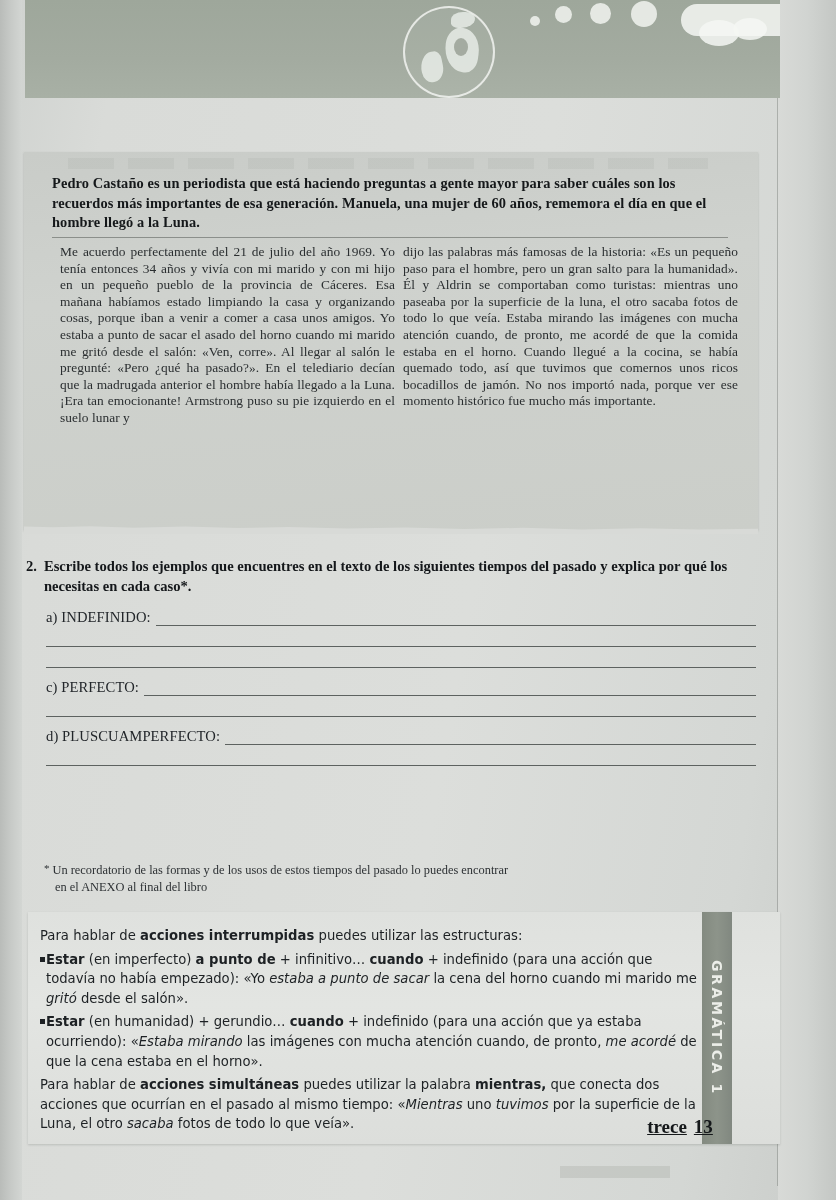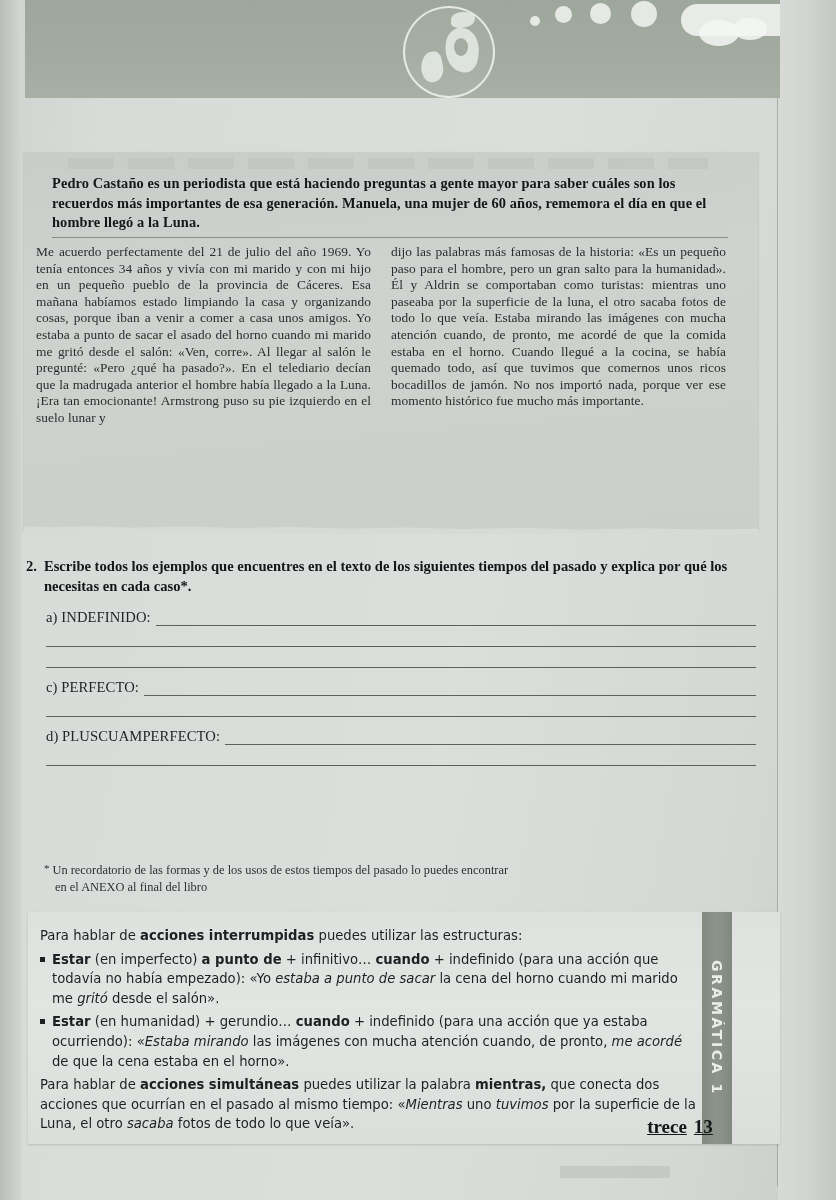--- a/index.html
+++ b/index.html
@@ -85,22 +85,22 @@
   .lead{
     position:absolute;left:28px;top:22px;width:676px;
     font-weight:bold;font-size:14.4px;line-height:19.6px;
     color:#15181a;letter-spacing:.1px;
   }
   .rule{
     position:absolute;left:28px;top:85px;width:676px;height:1px;
     background:rgba(60,65,60,.45);
   }
   .cols{
-    position:absolute;left:12px;top:92px;width:690px;
-    display:flex;gap:20px;
+    position:absolute;left:36px;top:92px;width:690px;
+    display:flex;gap:8px;
   }
   .col{width:335px;}
   .col p{
     margin:0;font-size:13.4px;line-height:16.6px;color:#2a2e30;
     text-align:justify;letter-spacing:.05px;
   }
 
   
   .ex{position:absolute;left:26px;top:556px;width:730px;}
   .ex-head{display:flex;gap:7px;font-weight:bold;font-size:14.6px;line-height:20px;color:#14171a;}
@@ -131,21 +131,21 @@
     position:absolute;left:28px;top:912px;width:752px;height:232px;
     background:linear-gradient(180deg,#dfe1de 0%,#e3e5e2 40%,#dcdedb 100%);
     box-shadow:0 1px 2px rgba(95,100,95,.25);
   }
   .gram-body{
     position:absolute;left:12px;top:14px;width:660px;
     font-family:"DejaVu Sans", sans-serif;
     font-size:13.2px;line-height:19.6px;color:#1d2124;
   }
   .gram-body p{margin:0 0 4px 0;}
-  .bul{display:flex;gap:7px;margin:0 0 4px 0;}
+  .bul{display:flex;gap:1px;margin:0 0 4px 0;}
   .bul .sq{flex:0 0 auto;margin-top:7px;width:5px;height:5px;background:#1d2124;}
   .bul .t{flex:1 1 auto;}
   .tab{
     position:absolute;right:48px;top:0;width:30px;height:232px;
     background:linear-gradient(90deg,#838a80 0%,#8d948a 50%,#818880 100%);
     display:flex;align-items:center;justify-content:center;
   }
   .tab span{
     writing-mode:vertical-rl;
     font-family:"DejaVu Sans", sans-serif;

